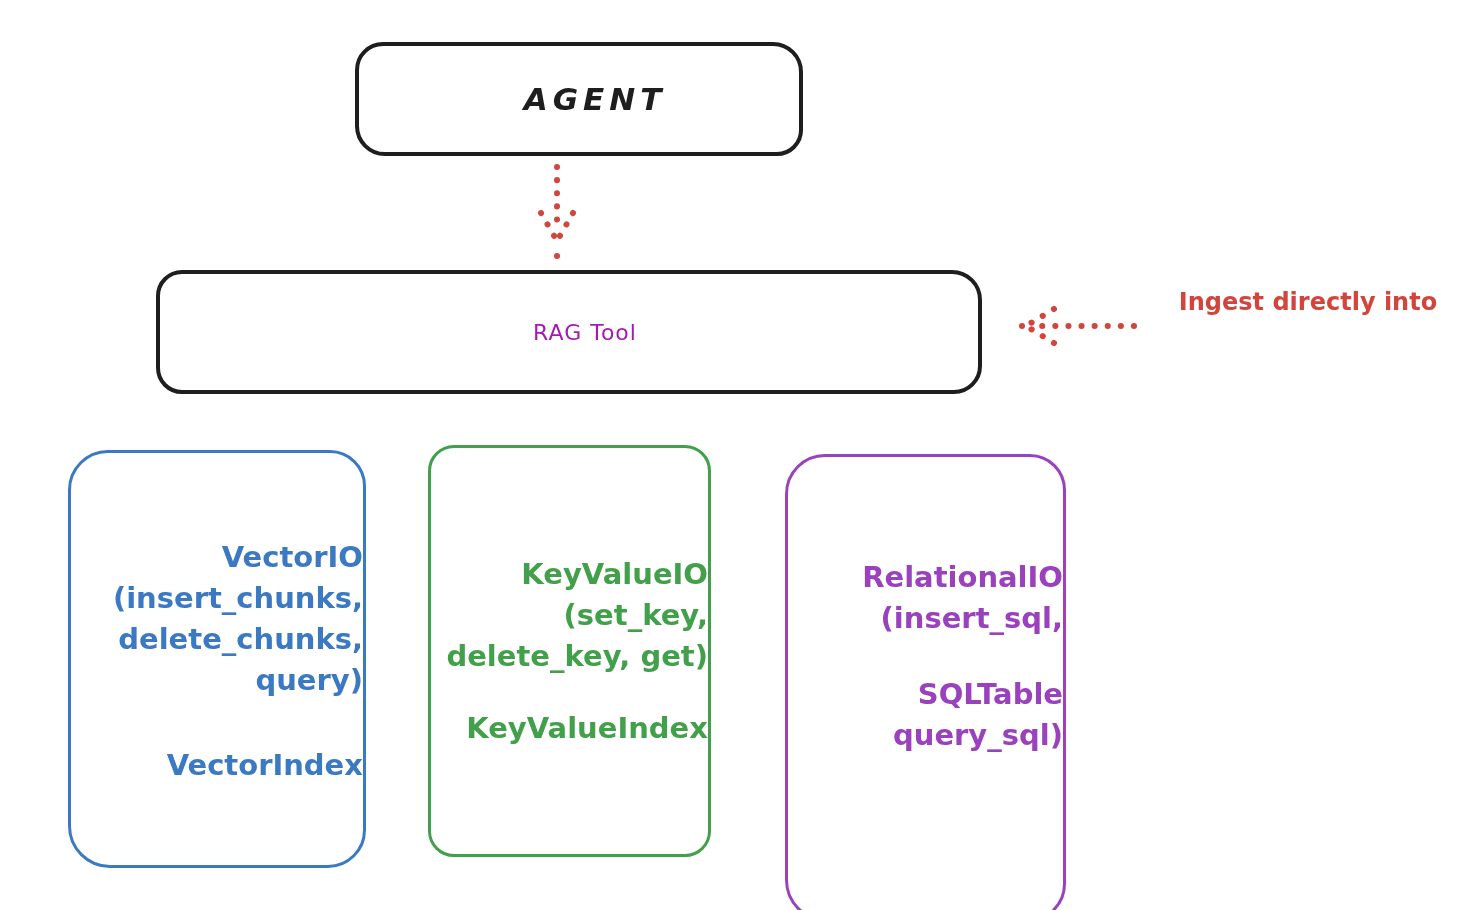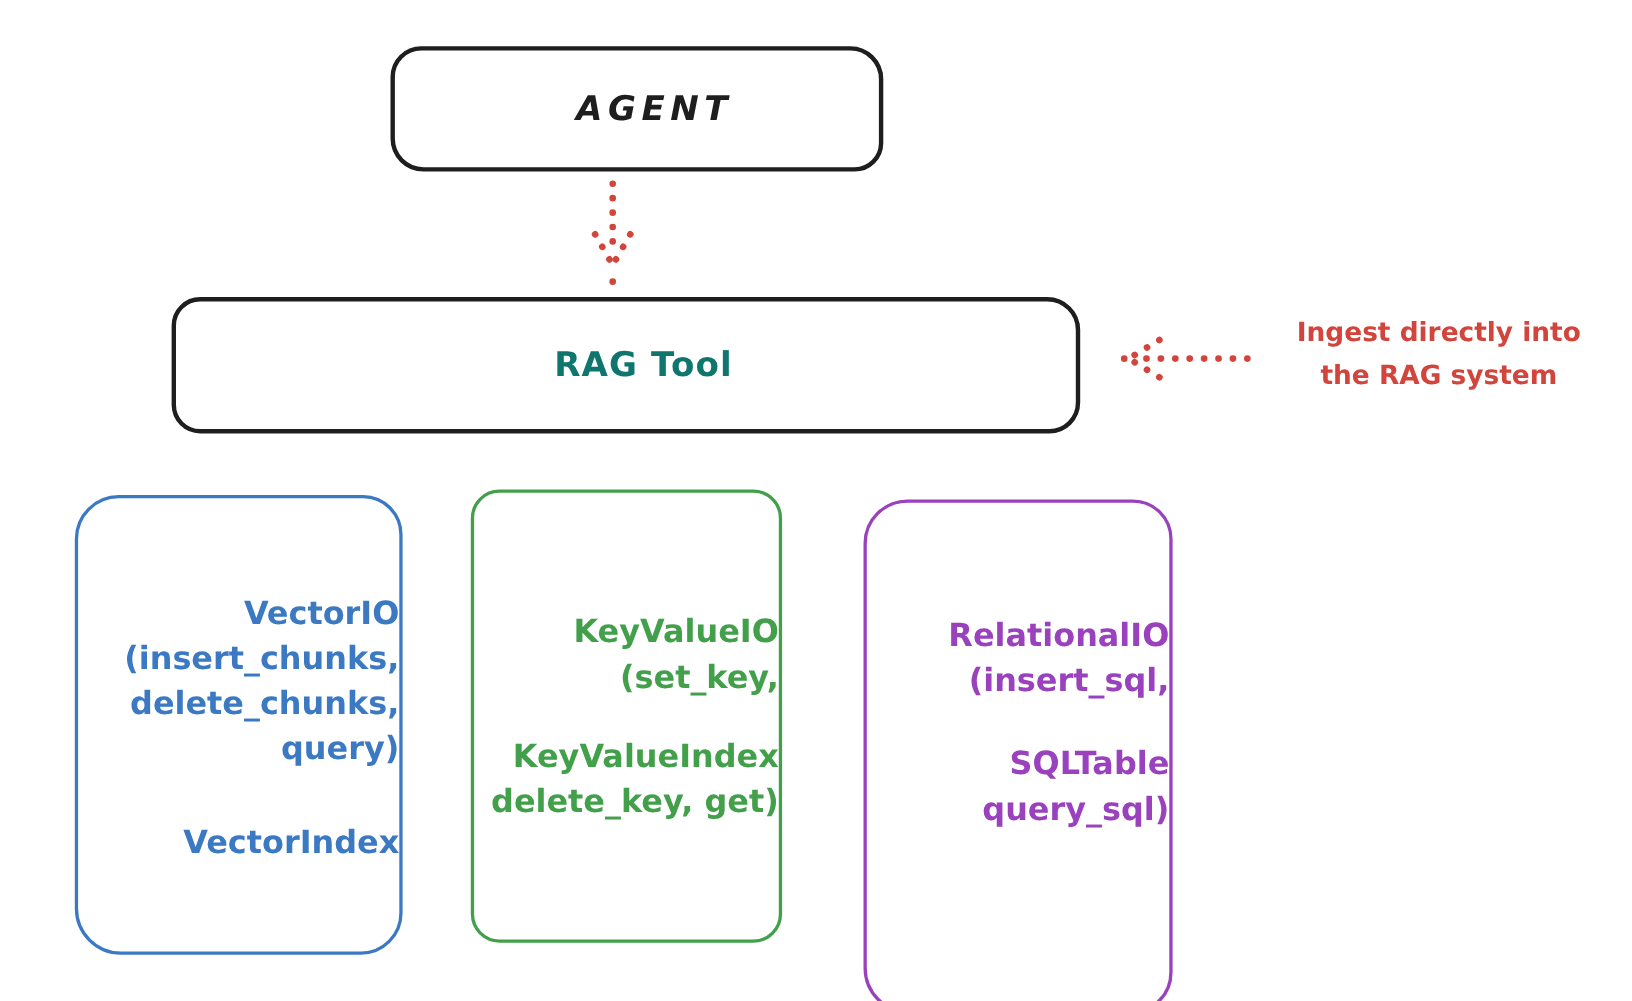--- a/index.html
+++ b/index.html
@@ -36,24 +36,24 @@
     font-style: italic;
     letter-spacing: 5px;
     color: #1e1e1e;
   }
   .rag-box {
     left: 156px; top: 270px;
     width: 826px; height: 124px;
     border-radius: 26px 30px 28px 26px;
   }
   .rag-label {
-    font-size: 31px;
-    font-weight: 700;
+    font-size: 22px;
+    font-weight: 400;
     letter-spacing: 1px;
-    color: #0f766e;
+    color: #a21caf;
   }
   .backend {
     position: absolute;
     box-sizing: border-box;
     border: 3.5px solid currentColor;
     background: #ffffff;
     border-radius: 40px 36px 38px 42px;
     display: flex;
     flex-direction: column;
     align-items: flex-end;
@@ -116,36 +116,35 @@
         <path d="M120 24 L22 24"></path>
         <path d="M40 7 L12 24"></path>
         <path d="M40 41 L12 24"></path>
         <path d="M8 24 L8 24.2"></path>
       </g>
     </svg>
   </div>
 
   <div class="annotation" style="color: rgb(210, 69, 60);">
     <span class="line">Ingest directly into</span><br>
-    <span class="line">the RAG system</span>
   </div>
 
   <div class="backend backend-vector" style="color: rgb(59, 121, 194);">
     <span class="line">VectorIO</span>
     <span class="line">(insert_chunks,</span>
     <span class="line">delete_chunks,</span>
     <span class="line">query)</span>
     <span class="line index-label-vector">VectorIndex</span>
   </div>
 
   <div class="backend backend-keyvalue" style="color: rgb(66, 160, 75);">
     <span class="line">KeyValueIO</span>
     <span class="line">(set_key,</span>
+    <span class="line">delete_key, get)</span>
     <span class="line index-label-keyvalue">KeyValueIndex</span>
-    <span class="line">delete_key, get)</span>
   </div>
 
   <div class="backend backend-relational" style="color: rgb(154, 65, 189);">
     <span class="line">RelationalIO</span>
     <span class="line">(insert_sql,</span>
     <span class="line index-label-relational">SQLTable</span>
     <span class="line">query_sql)</span>
   </div>
 
 </div>

